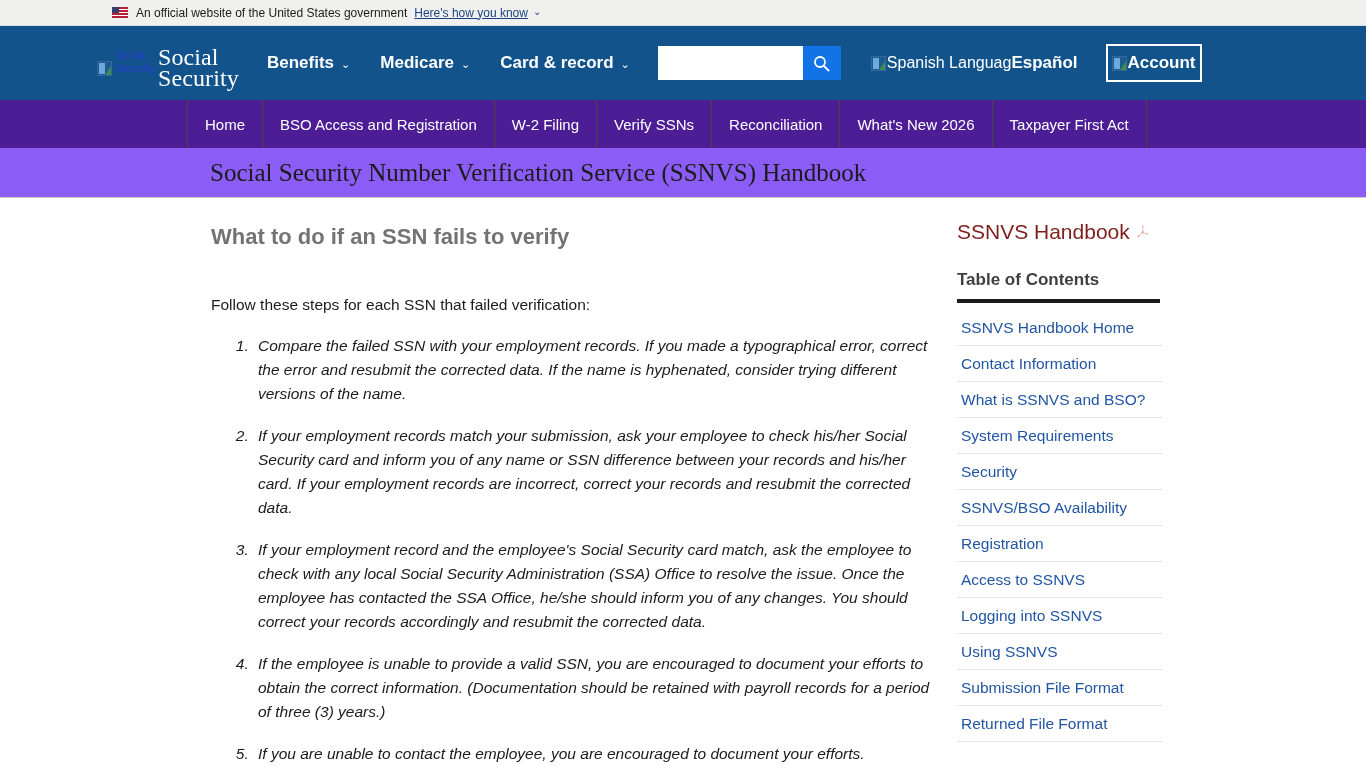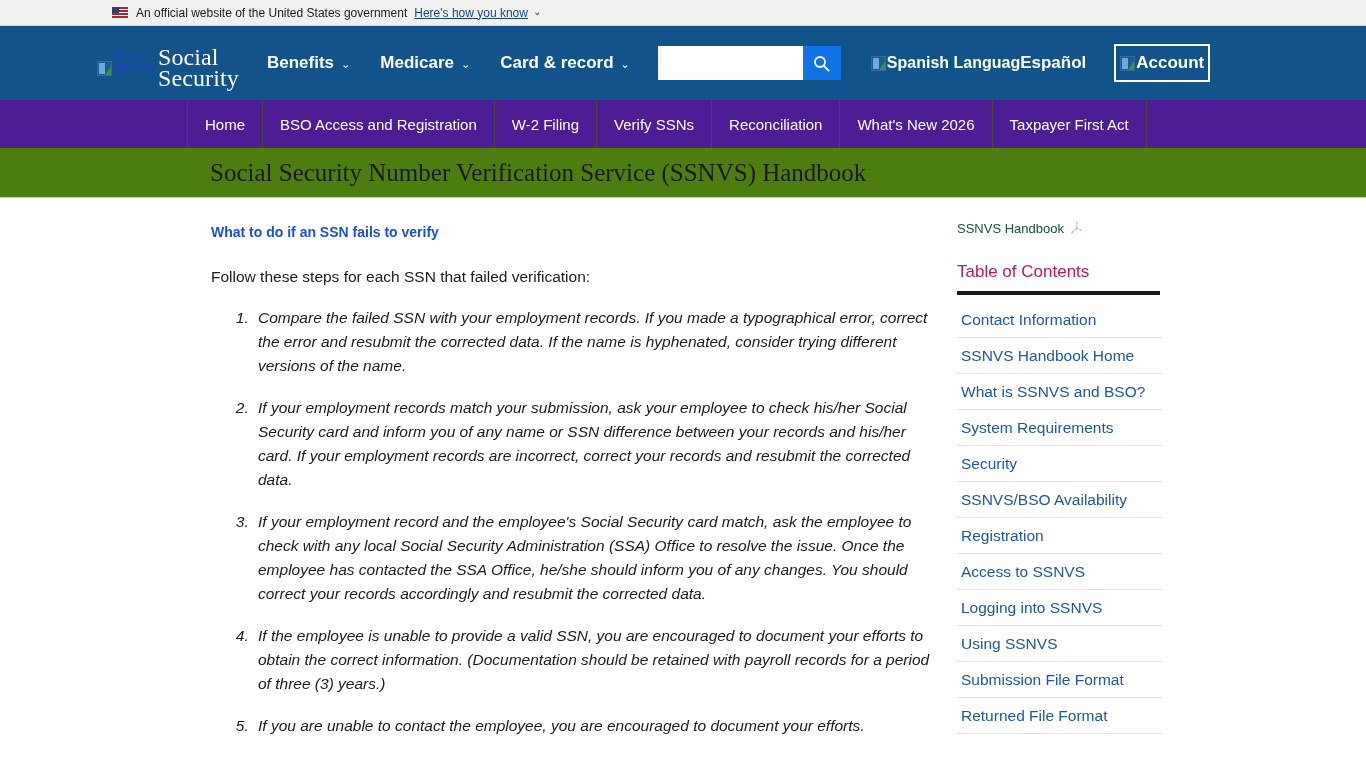--- a/index.html
+++ b/index.html
@@ -178,21 +178,21 @@
     margin-left: 30px;
     color: #ffffff;
     font-size: 17px;
     font-weight: bold;
     text-decoration: none;
     white-space: nowrap;
     cursor: pointer;
   }
   .lang-link .alt {
     font-size: 16px;
-    font-weight: bold;
+    font-weight: normal;
     color: #ffffff;
     margin-left: 1px;
   }
   .account-btn {
     display: flex;
     align-items: center;
     margin-left: 28px;
     border: 2px solid #ffffff;
     padding: 7px 4px;
     color: #ffffff;
@@ -220,21 +220,21 @@
     align-items: center;
     padding: 0 17px;
     border-right: 1px solid #4a4442;
     white-space: nowrap;
     cursor: pointer;
   }
   .subnav a:first-child { border-left: 1px solid #4a4442; }
 
   
   .page-title-band {
-    background: #4d7c0f;
+    background: #8b5cf6;
     height: 50px;
     display: flex;
     align-items: center;
     padding-left: 210px;
     border-bottom: 1px solid #cfcabb;
   }
   .page-title-band h1 {
     margin: 0;
     font-family: "Liberation Serif", serif;
     font-size: 25px;
@@ -246,24 +246,24 @@
   .content {
     display: flex;
     padding: 0 0 0 0;
   }
   .article {
     width: 730px;
     margin-left: 211px;
     padding-top: 26px;
   }
   .article h2 {
-    margin: 0 0 26px 0;
-    font-size: 14px;
+    margin: 0 0 44px 0;
+    font-size: 22px;
     font-weight: bold;
-    color: #1d4ed8;
+    color: #737373;
   }
   .article p.intro {
     margin: 0 0 18px 0;
     font-size: 15.5px;
     color: #1b1b1b;
     line-height: 22px;
   }
   .article ol {
     margin: 0;
     padding-left: 42px;
@@ -279,40 +279,40 @@
 
   
   .sidebar {
     width: 205px;
     margin-left: 16px;
     padding-top: 22px;
   }
   .handbook-link {
     display: flex;
     align-items: center;
-    font-size: 13px;
-    color: #14532d;
+    font-size: 21px;
+    color: #7f1d1d;
     text-decoration: none;
     margin-bottom: 26px;
     cursor: pointer;
     text-align: right;
   }
   .pdf-icon {
     margin-left: 6px;
     width: 14px; height: 16px;
     position: relative;
     flex: 0 0 auto;
   }
   .pdf-icon svg { display: block; }
 
   .sidebar h3 {
     margin: 0 0 8px 0;
     font-size: 17px;
-    font-weight: normal;
-    color: #be185d;
+    font-weight: bold;
+    color: #404040;
   }
   .toc-rule {
     height: 4px;
     background: #1b1b1b;
     margin-top: 9px;
     margin-bottom: 0px;
     width: 203px;
   }
   .toc-list {
     list-style: none;
@@ -430,24 +430,24 @@
           <path d="M7 1.5c-.9 0-1.1 1.1-.8 2.3.2.9.6 1.8.6 1.8S5.6 8.4 4.7 10c-1.2.6-3 1.4-3.4 2.5-.2.6.2 1.1.8 1 .9-.2 1.9-1.8 2.8-3.3 1.3-.5 2.6-.8 3.7-.9.9.8 2 1.6 2.8 1.5.7-.1.9-.8.5-1.2-.5-.5-1.9-.6-3.1-.4C8 8.1 7.3 6.8 7 5.6c.4-1.3.6-2.6.5-3.3C7.4 1.8 7.2 1.5 7 1.5z" fill="#e8a4a0" opacity="0.85"></path>
         </svg>
       </span>
     </a>
 
     <h3>Table of Contents</h3>
     <div class="toc-rule"></div>
 
     <ul class="toc-list">
       <li>
+          <a href="#">SSNVS Handbook Home</a>
+        </li>
+      <li>
           <a href="#">Contact Information</a>
-        </li>
-      <li>
-          <a href="#">SSNVS Handbook Home</a>
         </li>
       <li>
           <a href="#">What is SSNVS and BSO?</a>
         </li>
       <li>
           <a href="#">System Requirements</a>
         </li>
       <li>
           <a href="#">Security</a>
         </li>

